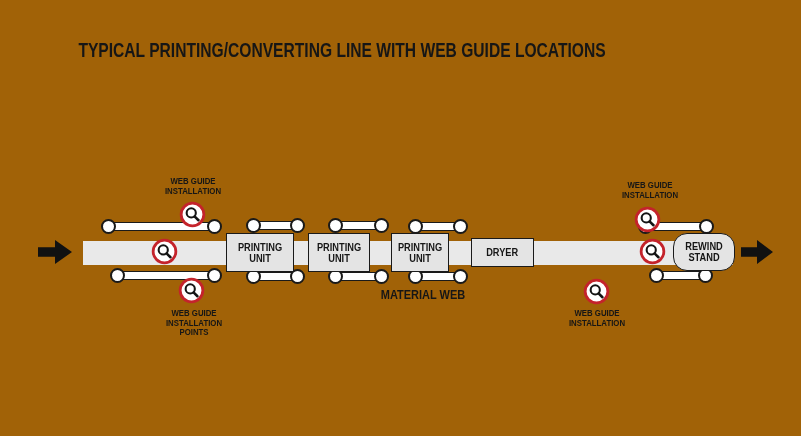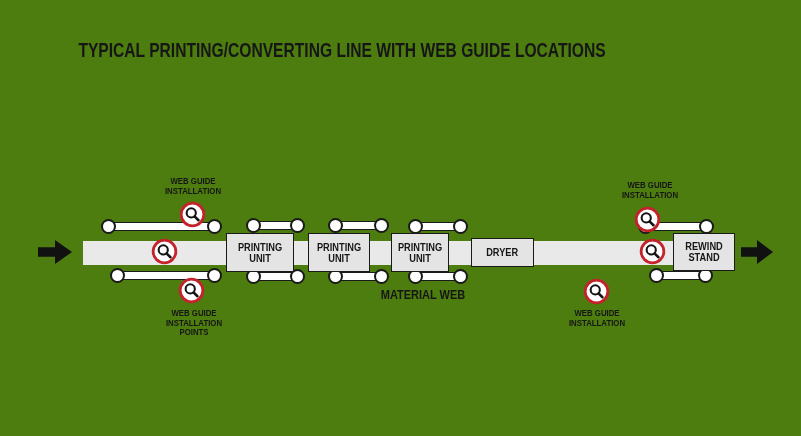--- a/index.html
+++ b/index.html
@@ -4,21 +4,21 @@
 <style>
   :root{
     --accent-red:#c4232b;
     --box-fill:#e4e4e4;
     --band-fill:#e9e9e9;
     --ink:#161616;
   }
   html,body{margin:0;padding:0;}
   body{background:#ffffff;font-family:"Liberation Sans",sans-serif;}
   #stage{
-    position:relative;width:801px;height:436px;background:#4d7c0f;overflow:hidden;
+    position:relative;width:801px;height:436px;background:#a16207;overflow:hidden;
   }
   
   .title{
     position:absolute;left:342px;top:39px;white-space:nowrap;
     font-size:20px;font-weight:bold;color:var(--ink);letter-spacing:0px;
     transform:translateX(-50%) scaleX(0.78);
   }
   
   .web-band{
     position:absolute;left:83px;top:241px;width:650px;height:24px;
@@ -131,21 +131,21 @@
   </div>
   <div class="station" style="left:308px;top:233px;width:62px;height:39px;">
     <span>PRINTING UNIT</span>
   </div>
   <div class="station" style="left:391px;top:233px;width:58px;height:39px;">
     <span>PRINTING UNIT</span>
   </div>
   <div class="station" style="left:471px;top:238px;width:63px;height:29px;text-align:center;">
     <span>DRYER</span>
   </div>
-  <div class="station" style="left:673px;top:233px;width:62px;height:38px;">
+  <div class="station" style="left:673px;top:233px;width:62px;height:38px;border-radius:14px;">
     <span>REWIND STAND</span>
   </div>
 
   <div class="flow-arrow" style="left:38px;top:240px;width:34px;height:24px;"></div>
   <div class="flow-arrow" style="left:741px;top:240px;width:32px;height:24px;"></div>
 
   <div class="magnifier" style="left:179px;top:201px;">
 <svg viewBox="0 0 30 30" xmlns="http://www.w3.org/2000/svg">
   <circle cx="15" cy="15" r="12.6" fill="#ffffff" stroke="#c4232b" stroke-width="3.1"></circle>
   <circle cx="13.6" cy="13.2" r="5.1" fill="none" stroke="#141414" stroke-width="2.3"></circle>

